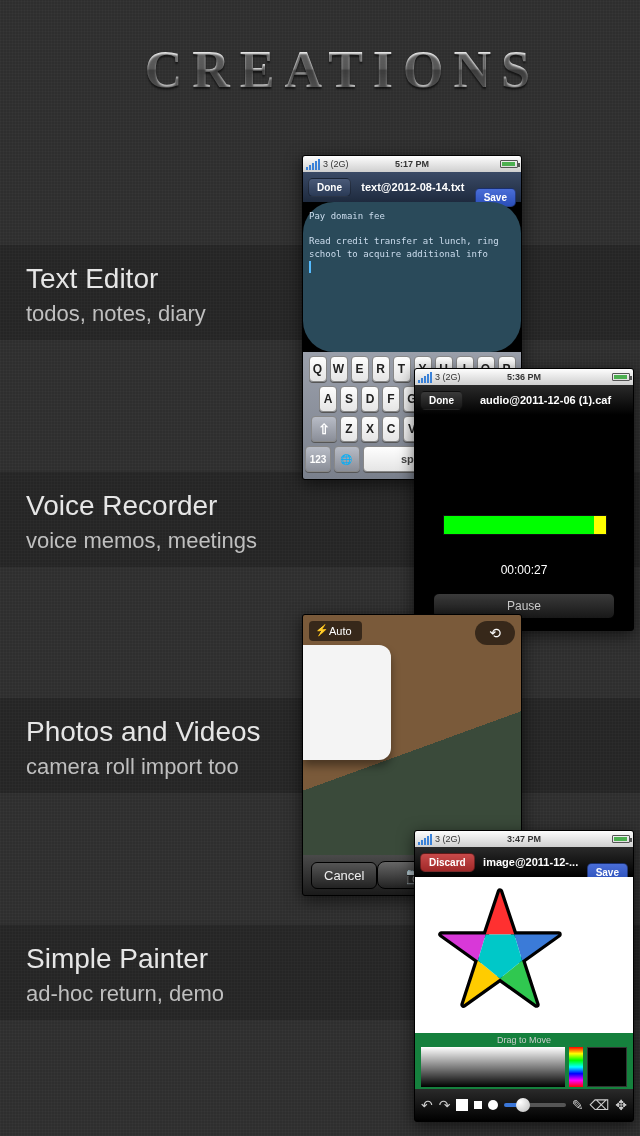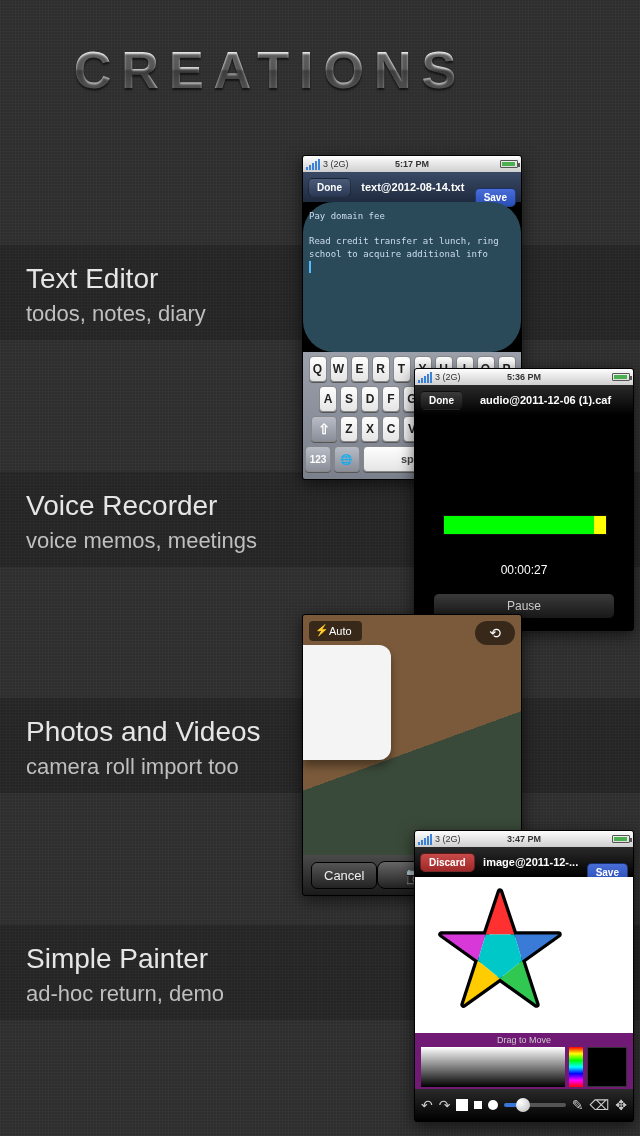--- a/index.html
+++ b/index.html
@@ -6,27 +6,27 @@
   html,body { width:640px; height:1136px; overflow:hidden; font-family:"Helvetica Neue",Helvetica,Arial,sans-serif; }
   body {
     background:
       repeating-linear-gradient(0deg, rgba(255,255,255,0.02) 0 1px, transparent 1px 3px),
       repeating-linear-gradient(90deg, rgba(255,255,255,0.02) 0 1px, transparent 1px 3px),
       #2e2e2e;
     position:relative;
   }
   
   .title {
-    position:absolute; top:40px; left:0; width:540px; text-align:center;
+    position:absolute; top:40px; left:0; width:540px; text-align:right;
     font-size:52px; font-weight:700; letter-spacing:10px;
     text-transform:uppercase;
     background:linear-gradient(#fafafa,#d8d8d8 48%,#969696 52%,#e6e6e6);
     -webkit-background-clip:text; background-clip:text; color:transparent;
     text-shadow:0 2px 2px rgba(0,0,0,.6);
-    font-family:Liberation Sans, sans-serif;
+    font-family:Liberation Serif, serif;
   }
   .strip { position:absolute; left:0; width:640px; background:rgba(0,0,0,.18); }
   .strip .h { color:#e6e6e6; font-size:28px; font-weight:400; }
   .strip .s { color:#bfbfbf; font-size:22px; margin-top:6px; }
   .strip-inner{ padding:18px 26px; }
 
   
   .shot { position:absolute; width:220px; background:#000; border:1px solid #000; box-shadow:0 4px 16px rgba(0,0,0,.6); border-radius:3px; overflow:hidden; }
   .statusbar{ height:16px; background:linear-gradient(#fdfdfd,#cfcfcf); font-size:9px; color:#333; display:flex; align-items:center; position:relative; }
   .statusbar .sig{ margin-left:3px; display:flex; align-items:flex-end; gap:1px; }
@@ -72,21 +72,21 @@
   .flash-btn{ position:absolute; top:6px; left:6px; background:rgba(0,0,0,.55); color:#fff; font-size:11px; padding:4px 10px 4px 20px; border-radius:4px;}
   .flash-btn::before{ content:"⚡"; position:absolute; left:6px; top:3px; font-size:11px;}
   .flip-btn{ position:absolute; top:6px; right:6px; width:40px; height:24px; background:rgba(0,0,0,.55); border-radius:14px; color:#fff; display:flex; align-items:center; justify-content:center; font-size:14px;}
   .cam-bar{ height:40px; background:linear-gradient(#4a4a4a,#1a1a1a); display:flex; align-items:center; padding:0 8px;}
   .cam-cancel{ color:#eee; font-size:13px; background:linear-gradient(#555,#222); border:1px solid #000; border-radius:6px; padding:5px 12px;}
   .cam-shutter{ margin:0 auto; width:80px; height:28px; background:linear-gradient(#666,#222); border:1px solid #000; border-radius:8px; display:flex; align-items:center; justify-content:center; color:#ddd; font-size:16px;}
 
   
   .paint-body{ background:#fff; height:156px; position:relative;}
   .star{ position:absolute; left:20px; top:8px; }
-  .picker{ height:56px; background:#701a75; position:relative; }
+  .picker{ height:56px; background:#15803d; position:relative; }
   .picker .lbl{ position:absolute; top:2px; left:0; right:0; text-align:center; font-size:9px; color:#ccc;}
   .picker .gradbox{ position:absolute; left:6px; top:14px; width:144px; height:40px; background:
     linear-gradient(to bottom, rgba(255,255,255,1), rgba(255,255,255,0) 50%, rgba(0,0,0,0) 50%, rgba(0,0,0,1)),
     linear-gradient(to right,#808080,#808080); }
   .picker .hue{ position:absolute; left:154px; top:14px; width:14px; height:40px; background:linear-gradient(red,yellow,lime,cyan,blue,magenta,red);}
   .picker .swatch{ position:absolute; right:6px; top:14px; width:40px; height:40px; background:#000; border:1px solid #333;}
   .picker .chk{ position:absolute; left:6px; top:14px; width:144px; height:13px; background:
     repeating-conic-gradient(#bbb 0 25%, #fff 0 50%) 0 0/8px 8px;}
   .paint-tools{ height:32px; background:linear-gradient(#2a2a2a,#000); display:flex; align-items:center; gap:6px; padding:0 6px; color:#ccc; font-size:14px;}
   .paint-tools .sq{ width:12px; height:12px; background:#fff;}

